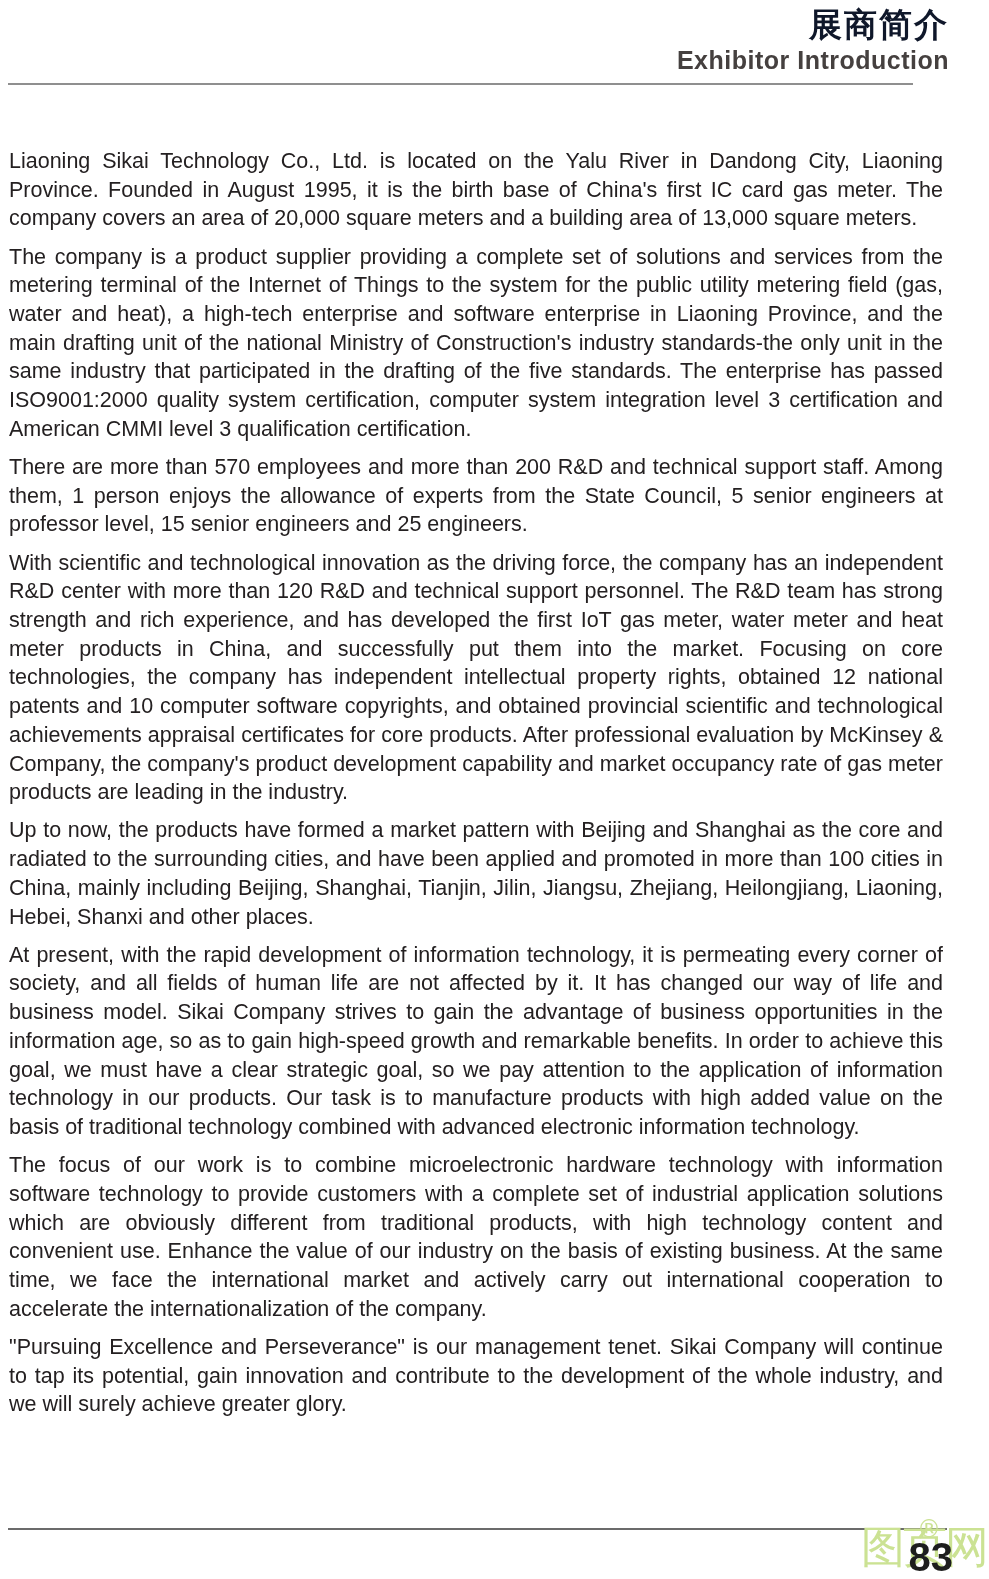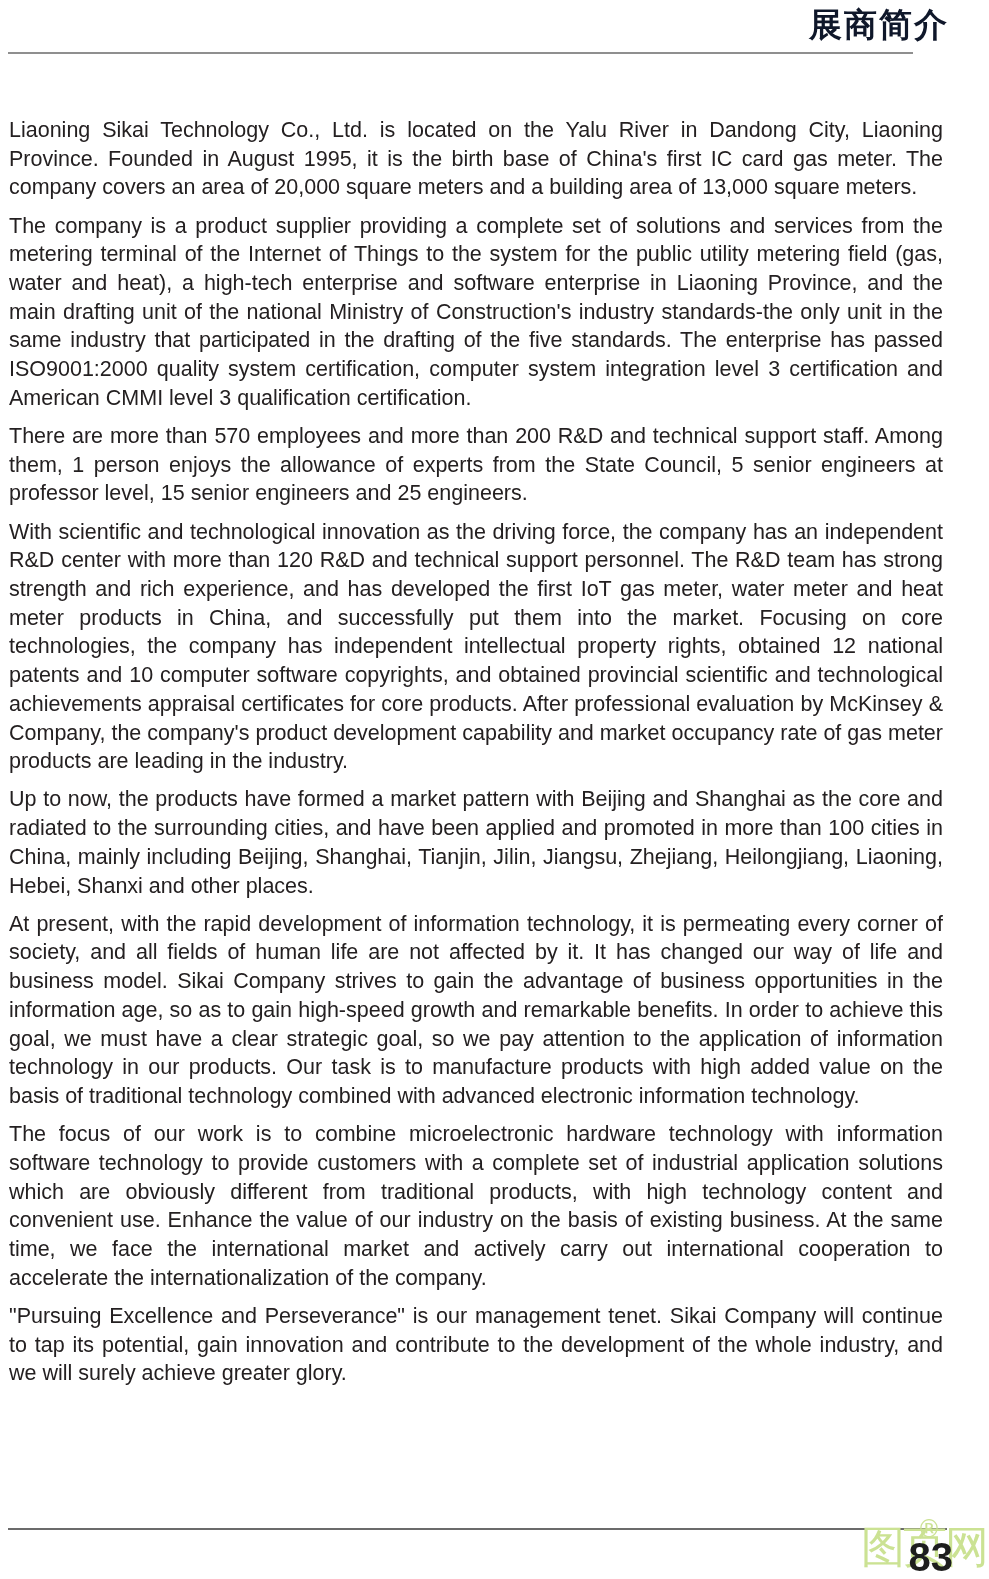--- a/index.html
+++ b/index.html
@@ -90,20 +90,21 @@
     z-index: 2;
   }
 </style>
 </head>
 <body>
 
 <div class="page">
 
   <header class="page-header">
     <div class="title-zh">展商简介</div>
+    <div class="title-en">Exhibitor Introduction</div>
     <div class="header-rule"></div>
   </header>
 
   <main class="content">
     <p>Liaoning Sikai Technology Co., Ltd. is located on the Yalu River in Dandong City, Liaoning Province. Founded in August 1995, it is the birth base of China's first IC card gas meter. The company covers an area of 20,000 square meters and a building area of 13,000 square meters.</p>
     <p>The company is a product supplier providing a complete set of solutions and services from the metering terminal of the Internet of Things to the system for the public utility metering field (gas, water and heat), a high-tech enterprise and software enterprise in Liaoning Province, and the main drafting unit of the national Ministry of Construction's industry standards-the only unit in the same industry that participated in the drafting of the five standards. The enterprise has passed ISO9001:2000 quality system certification, computer system integration level 3 certification and American CMMI level 3 qualification certification.</p>
     <p>There are more than 570 employees and more than 200 R&amp;D and technical support staff. Among them, 1 person enjoys the allowance of experts from the State Council, 5 senior engineers at professor level, 15 senior engineers and 25 engineers.</p>
     <p>With scientific and technological innovation as the driving force, the company has an independent R&amp;D center with more than 120 R&amp;D and technical support personnel. The R&amp;D team has strong strength and rich experience, and has developed the first IoT gas meter, water meter and heat meter products in China, and successfully put them into the market. Focusing on core technologies, the company has independent intellectual property rights, obtained 12 national patents and 10 computer software copyrights, and obtained provincial scientific and technological achievements appraisal certificates for core products. After professional evaluation by McKinsey &amp; Company, the company's product development capability and market occupancy rate of gas meter products are leading in the industry.</p>
     <p>Up to now, the products have formed a market pattern with Beijing and Shanghai as the core and radiated to the surrounding cities, and have been applied and promoted in more than 100 cities in China, mainly including Beijing, Shanghai, Tianjin, Jilin, Jiangsu, Zhejiang, Heilongjiang, Liaoning, Hebei, Shanxi and other places.</p>
     <p>At present, with the rapid development of information technology, it is permeating every corner of society, and all fields of human life are not affected by it. It has changed our way of life and business model. Sikai Company strives to gain the advantage of business opportunities in the information age, so as to gain high-speed growth and remarkable benefits. In order to achieve this goal, we must have a clear strategic goal, so we pay attention to the application of information technology in our products. Our task is to manufacture products with high added value on the basis of traditional technology combined with advanced electronic information technology.</p>

